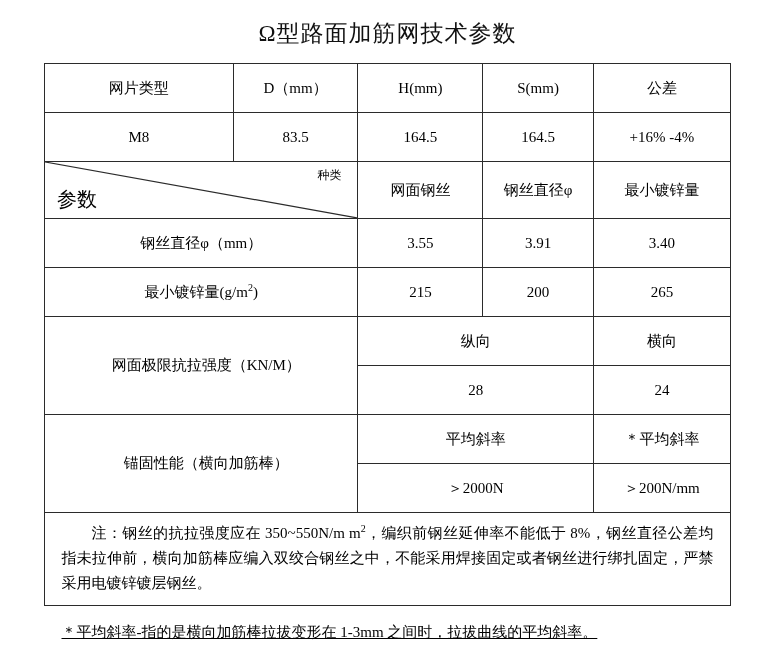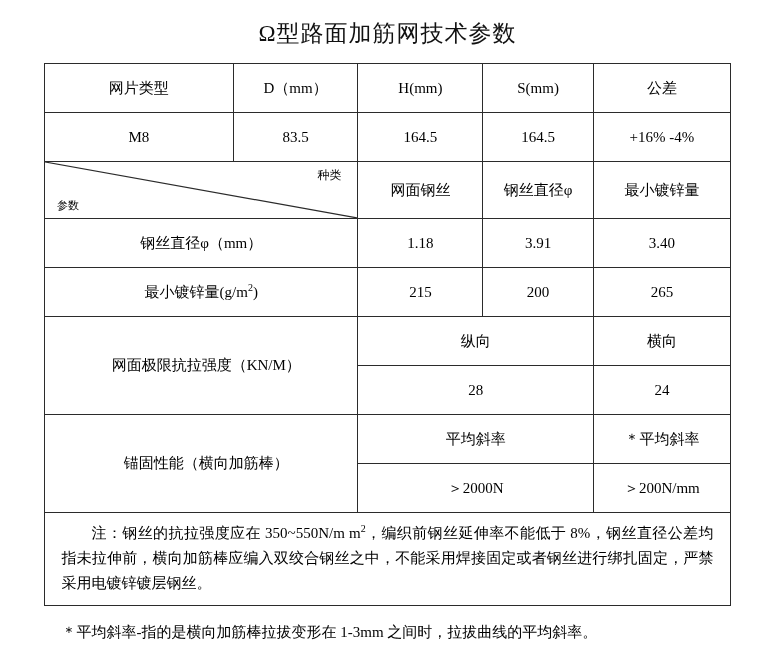--- a/index.html
+++ b/index.html
@@ -69,21 +69,21 @@
   .diag .kind {
     position: absolute;
     right: 16px;
     top: 5px;
     font-size: 12px;
   }
   .diag .param {
     position: absolute;
     left: 12px;
     bottom: 5px;
-    font-size: 11px;
+    font-size: 20px;
   }
   .note {
     width: 672px;
     margin: 0 auto;
     font-size: 15px;
     line-height: 1.65;
     padding: 8px 10px 10px 10px;
     box-sizing: border-box;
     text-align: justify;
   }
@@ -91,20 +91,21 @@
     text-indent: 2em;
     display: block;
   }
   .footnote {
     width: 672px;
     margin: 14px auto 0 auto;
     font-size: 15px;
     line-height: 1.6;
     box-sizing: border-box;
     padding-left: 10px;
+    text-decoration: underline;
   }
   .sup {
     font-size: 10px;
     vertical-align: super;
   }
 </style>
 </head>
 <body>
 
 <div class="page">
@@ -141,21 +142,21 @@
           </svg>
           <span class="kind">种类</span>
           <span class="param">参数</span>
         </td>
         <td>网面钢丝</td>
         <td>钢丝直径φ</td>
         <td>最小镀锌量</td>
       </tr>
       <tr class="h-row">
         <td colspan="2">钢丝直径φ（mm）</td>
-        <td>1.18</td>
+        <td>3.55</td>
         <td>3.91</td>
         <td>3.40</td>
       </tr>
       <tr class="h-row">
         <td colspan="2"><span>最小镀锌量(g/m</span><span class="sup">2</span><span>)</span></td>
         <td>215</td>
         <td>200</td>
         <td>265</td>
       </tr>
       <tr class="h-row">

